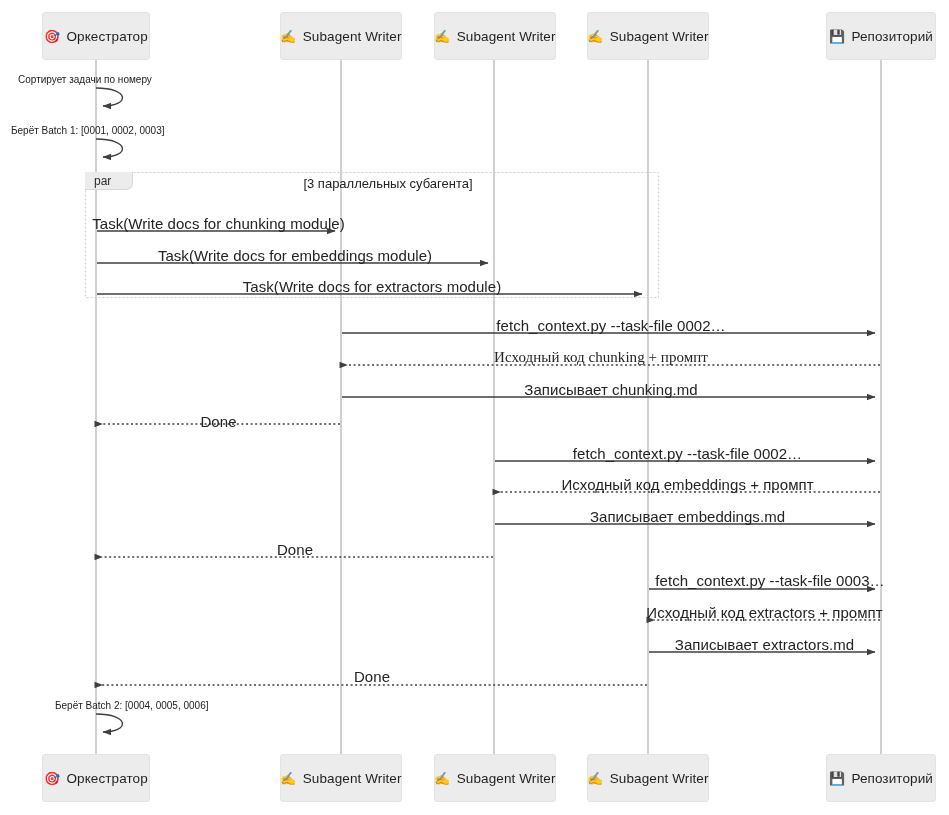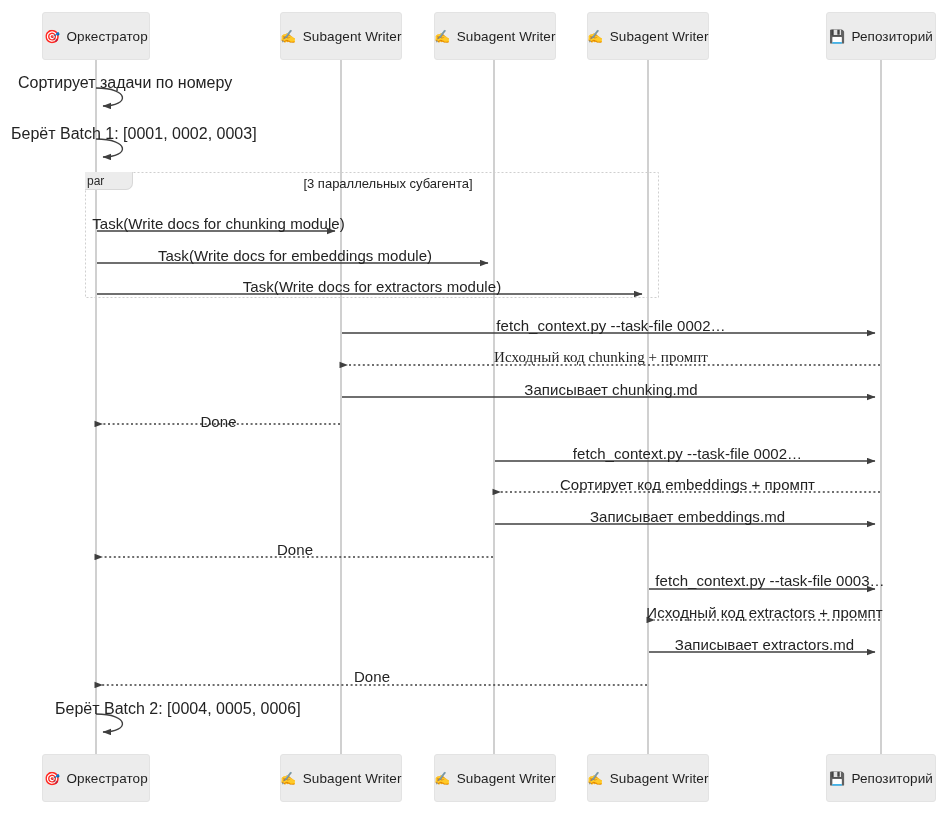--- a/index.html
+++ b/index.html
@@ -51,37 +51,37 @@
   .msg-label {
     position: absolute;
     font-size: 15px;
     color: #232323;
     white-space: nowrap;
     letter-spacing: 0.05px;
     transform: translateX(-50%);
   }
   .note-label {
     position: absolute;
-    font-size: 16px;
+    font-size: 10px;
     color: #232323;
     white-space: nowrap;
   }
   .frag-tag {
     position: absolute;
     box-sizing: border-box;
     background: #ececec;
     border: 1px solid #d8d8d8;
     border-top: none;
     border-left: none;
     border-bottom-right-radius: 7px;
     font-size: 12px;
     color: #2a2a2a;
     display: flex;
     align-items: center;
-    padding-left: 2px;
+    padding-left: 9px;
   }
   .frag-cond {
     position: absolute;
     font-size: 13px;
     color: #232323;
     white-space: nowrap;
     transform: translateX(-50%);
   }
 </style>
 </head>
@@ -175,21 +175,21 @@
       <div class="frag-tag" style="left: 85px; top: 172px; width: 48px; height: 18px;">par</div>
       <div class="frag-cond" style="left: 388px; top: 176px;">[3 параллельных субагента]</div>
       <div class="msg-label" style="left: 218.5px; top: 215px;">Task(Write docs for chunking module)</div>
       <div class="msg-label" style="left: 295px; top: 247px;">Task(Write docs for embeddings module)</div>
       <div class="msg-label" style="left: 372px; top: 278px;">Task(Write docs for extractors module)</div>
       <div class="msg-label" style="left: 611px; top: 317px;">fetch_context.py --task-file 0002…</div>
       <div class="msg-label" style="left: 601px; top: 349px; font-family: Liberation Serif, serif;">Исходный код chunking + промпт</div>
       <div class="msg-label" style="left: 611px; top: 381px;">Записывает chunking.md</div>
       <div class="msg-label" style="left: 218.5px; top: 413px;">Done</div>
       <div class="msg-label" style="left: 687.5px; top: 445px;">fetch_context.py --task-file 0002…</div>
-      <div class="msg-label" style="left: 687.5px; top: 476px;">Сортирует код embeddings + промпт</div>
+      <div class="msg-label" style="left: 687.5px; top: 476px;">Исходный код embeddings + промпт</div>
       <div class="msg-label" style="left: 687.5px; top: 508px;">Записывает embeddings.md</div>
       <div class="msg-label" style="left: 295px; top: 541px;">Done</div>
       <div class="msg-label" style="left: 770px; top: 572px;">fetch_context.py --task-file 0003…</div>
       <div class="msg-label" style="left: 764.5px; top: 604px;">Исходный код extractors + промпт</div>
       <div class="msg-label" style="left: 764.5px; top: 636px;">Записывает extractors.md</div>
       <div class="msg-label" style="left: 372px; top: 668px;">Done</div>
       <div class="note-label" style="left: 18px; top: 74px;">Сортирует задачи по номеру</div>
       <div class="note-label" style="left: 11px; top: 125px;">Берёт Batch 1: [0001, 0002, 0003]</div>
       <div class="note-label" style="left: 11px; top: 700px; margin-left: 44px;">Берёт Batch 2: [0004, 0005, 0006]</div>
     </div>

